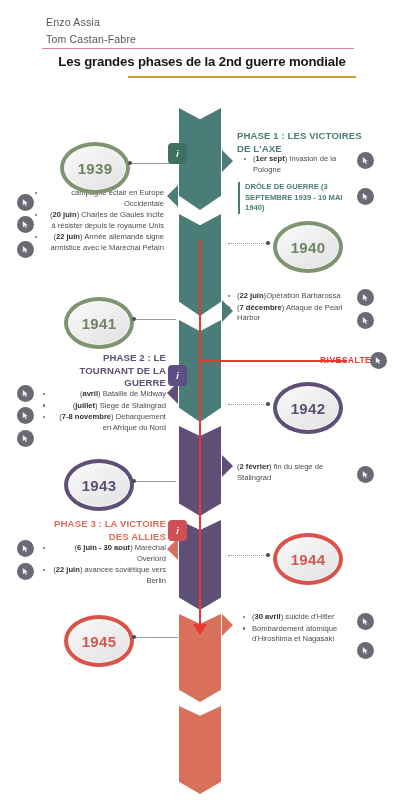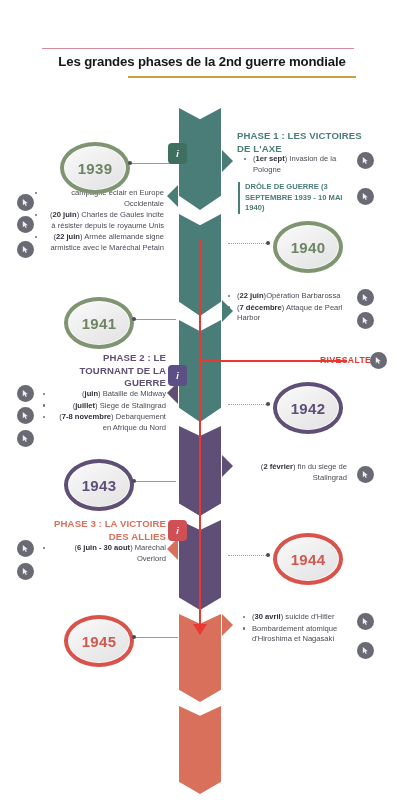--- a/index.html
+++ b/index.html
@@ -102,20 +102,22 @@
     display:flex;align-items:center;justify-content:center;
   }
   .cicon svg{display:block;}
 </style>
 </head>
 <body>
 
 <div class="page">
 
   <div class="authors">
+    <div class="author">Enzo Assia</div>
+    <div class="author">Tom Castan-Fabre</div>
   </div>
   <div class="rule-pink"></div>
   <div class="maintitle">Les grandes phases de la 2nd guerre mondiale</div>
   <div class="rule-gold"></div>
 
   <div class="ribbon">
     <div class="seg" style="top:0px;height:102px;">
         <i class="c-teal"></i>
       </div>
     <div class="seg" style="top:106px;height:102px;">
@@ -228,21 +230,21 @@
   <div class="rivesaltes" style="left:320px;top:355px;">RIVESALTES</div>
   <div class="cicon" style="left:370px;top:352px;">
       <svg width="9" height="9" viewBox="0 0 10 10">
         <path d="M2 1 L2 8 L4 6.3 L5.2 8.8 L6.4 8.2 L5.2 5.9 L7.6 5.7 Z" fill="#f0f0f2"></path>
       </svg>
     </div>
 
   <div class="phase-title t-purple ta-r" style="left:58px;top:352px;width:108px;">PHASE 2 : LE TOURNANT DE LA GUERRE</div>
   <div class="bullets ta-r" style="left:52px;top:389px;width:114px;">
     <ul>
-      <li><span class="bd"></span>(<b>juin</b>) <span>Bataille de Midway</span></li>
+      <li><span class="bd"></span>(<b>avril</b>) <span>Bataille de Midway</span></li>
       <li><span class="bd"></span>(<b>juillet</b>) <span>Siege de Stalingrad</span></li>
       <li><span class="bd"></span>(<b>7-8 novembre</b>) <span>Debarquement en Afrique du Nord</span></li>
     </ul>
   </div>
   <div class="cicon" style="left:17px;top:385px;">
       <svg width="9" height="9" viewBox="0 0 10 10">
         <path d="M2 1 L2 8 L4 6.3 L5.2 8.8 L6.4 8.2 L5.2 5.9 L7.6 5.7 Z" fill="#f0f0f2"></path>
       </svg>
     </div>
   <div class="cicon" style="left:17px;top:407px;">
@@ -253,39 +255,40 @@
   <div class="cicon" style="left:17px;top:430px;">
       <svg width="9" height="9" viewBox="0 0 10 10">
         <path d="M2 1 L2 8 L4 6.3 L5.2 8.8 L6.4 8.2 L5.2 5.9 L7.6 5.7 Z" fill="#f0f0f2"></path>
       </svg>
     </div>
 
   <div class="year y-purple" style="left:273px;top:382px;">1942</div>
   <div class="lead dot" style="left:228px;top:404px;width:42px;"></div>
   <div class="dotend" style="left:266px;top:402px;"></div>
 
-  <div class="bullets ta-l" style="left:237px;top:462px;width:110px;text-align:right;">
+  <div class="bullets ta-l" style="left:237px;top:462px;width:110px;">
     <ul>
       <li><span class="bd"></span>(<b>2 février</b>) <span>fin du siege de Stalingrad</span></li>
     </ul>
   </div>
   <div class="cicon" style="left:357px;top:466px;">
       <svg width="9" height="9" viewBox="0 0 10 10">
         <path d="M2 1 L2 8 L4 6.3 L5.2 8.8 L6.4 8.2 L5.2 5.9 L7.6 5.7 Z" fill="#f0f0f2"></path>
       </svg>
     </div>
 
   <div class="year y-purple" style="left:64px;top:459px;">1943</div>
   <div class="lead" style="left:134px;top:481px;width:42px;"></div>
   <div class="dotend" style="left:132px;top:479px;"></div>
 
   <div class="phase-title t-salmon ta-r" style="left:36px;top:518px;width:130px;">PHASE 3 : LA VICTOIRE DES ALLIES</div>
   <div class="bullets ta-r" style="left:52px;top:543px;width:114px;">
     <ul>
       <li><span class="bd"></span>(<b>6 juin - 30 aout</b>) <span>Maréchal Overlord</span></li>
+      <li><span class="bd"></span>(<b>22 juin</b>) <span>avancee soviétique vers Berlin</span></li>
     </ul>
   </div>
   <div class="cicon" style="left:17px;top:540px;">
       <svg width="9" height="9" viewBox="0 0 10 10">
         <path d="M2 1 L2 8 L4 6.3 L5.2 8.8 L6.4 8.2 L5.2 5.9 L7.6 5.7 Z" fill="#f0f0f2"></path>
       </svg>
     </div>
   <div class="cicon" style="left:17px;top:563px;">
       <svg width="9" height="9" viewBox="0 0 10 10">
         <path d="M2 1 L2 8 L4 6.3 L5.2 8.8 L6.4 8.2 L5.2 5.9 L7.6 5.7 Z" fill="#f0f0f2"></path>

